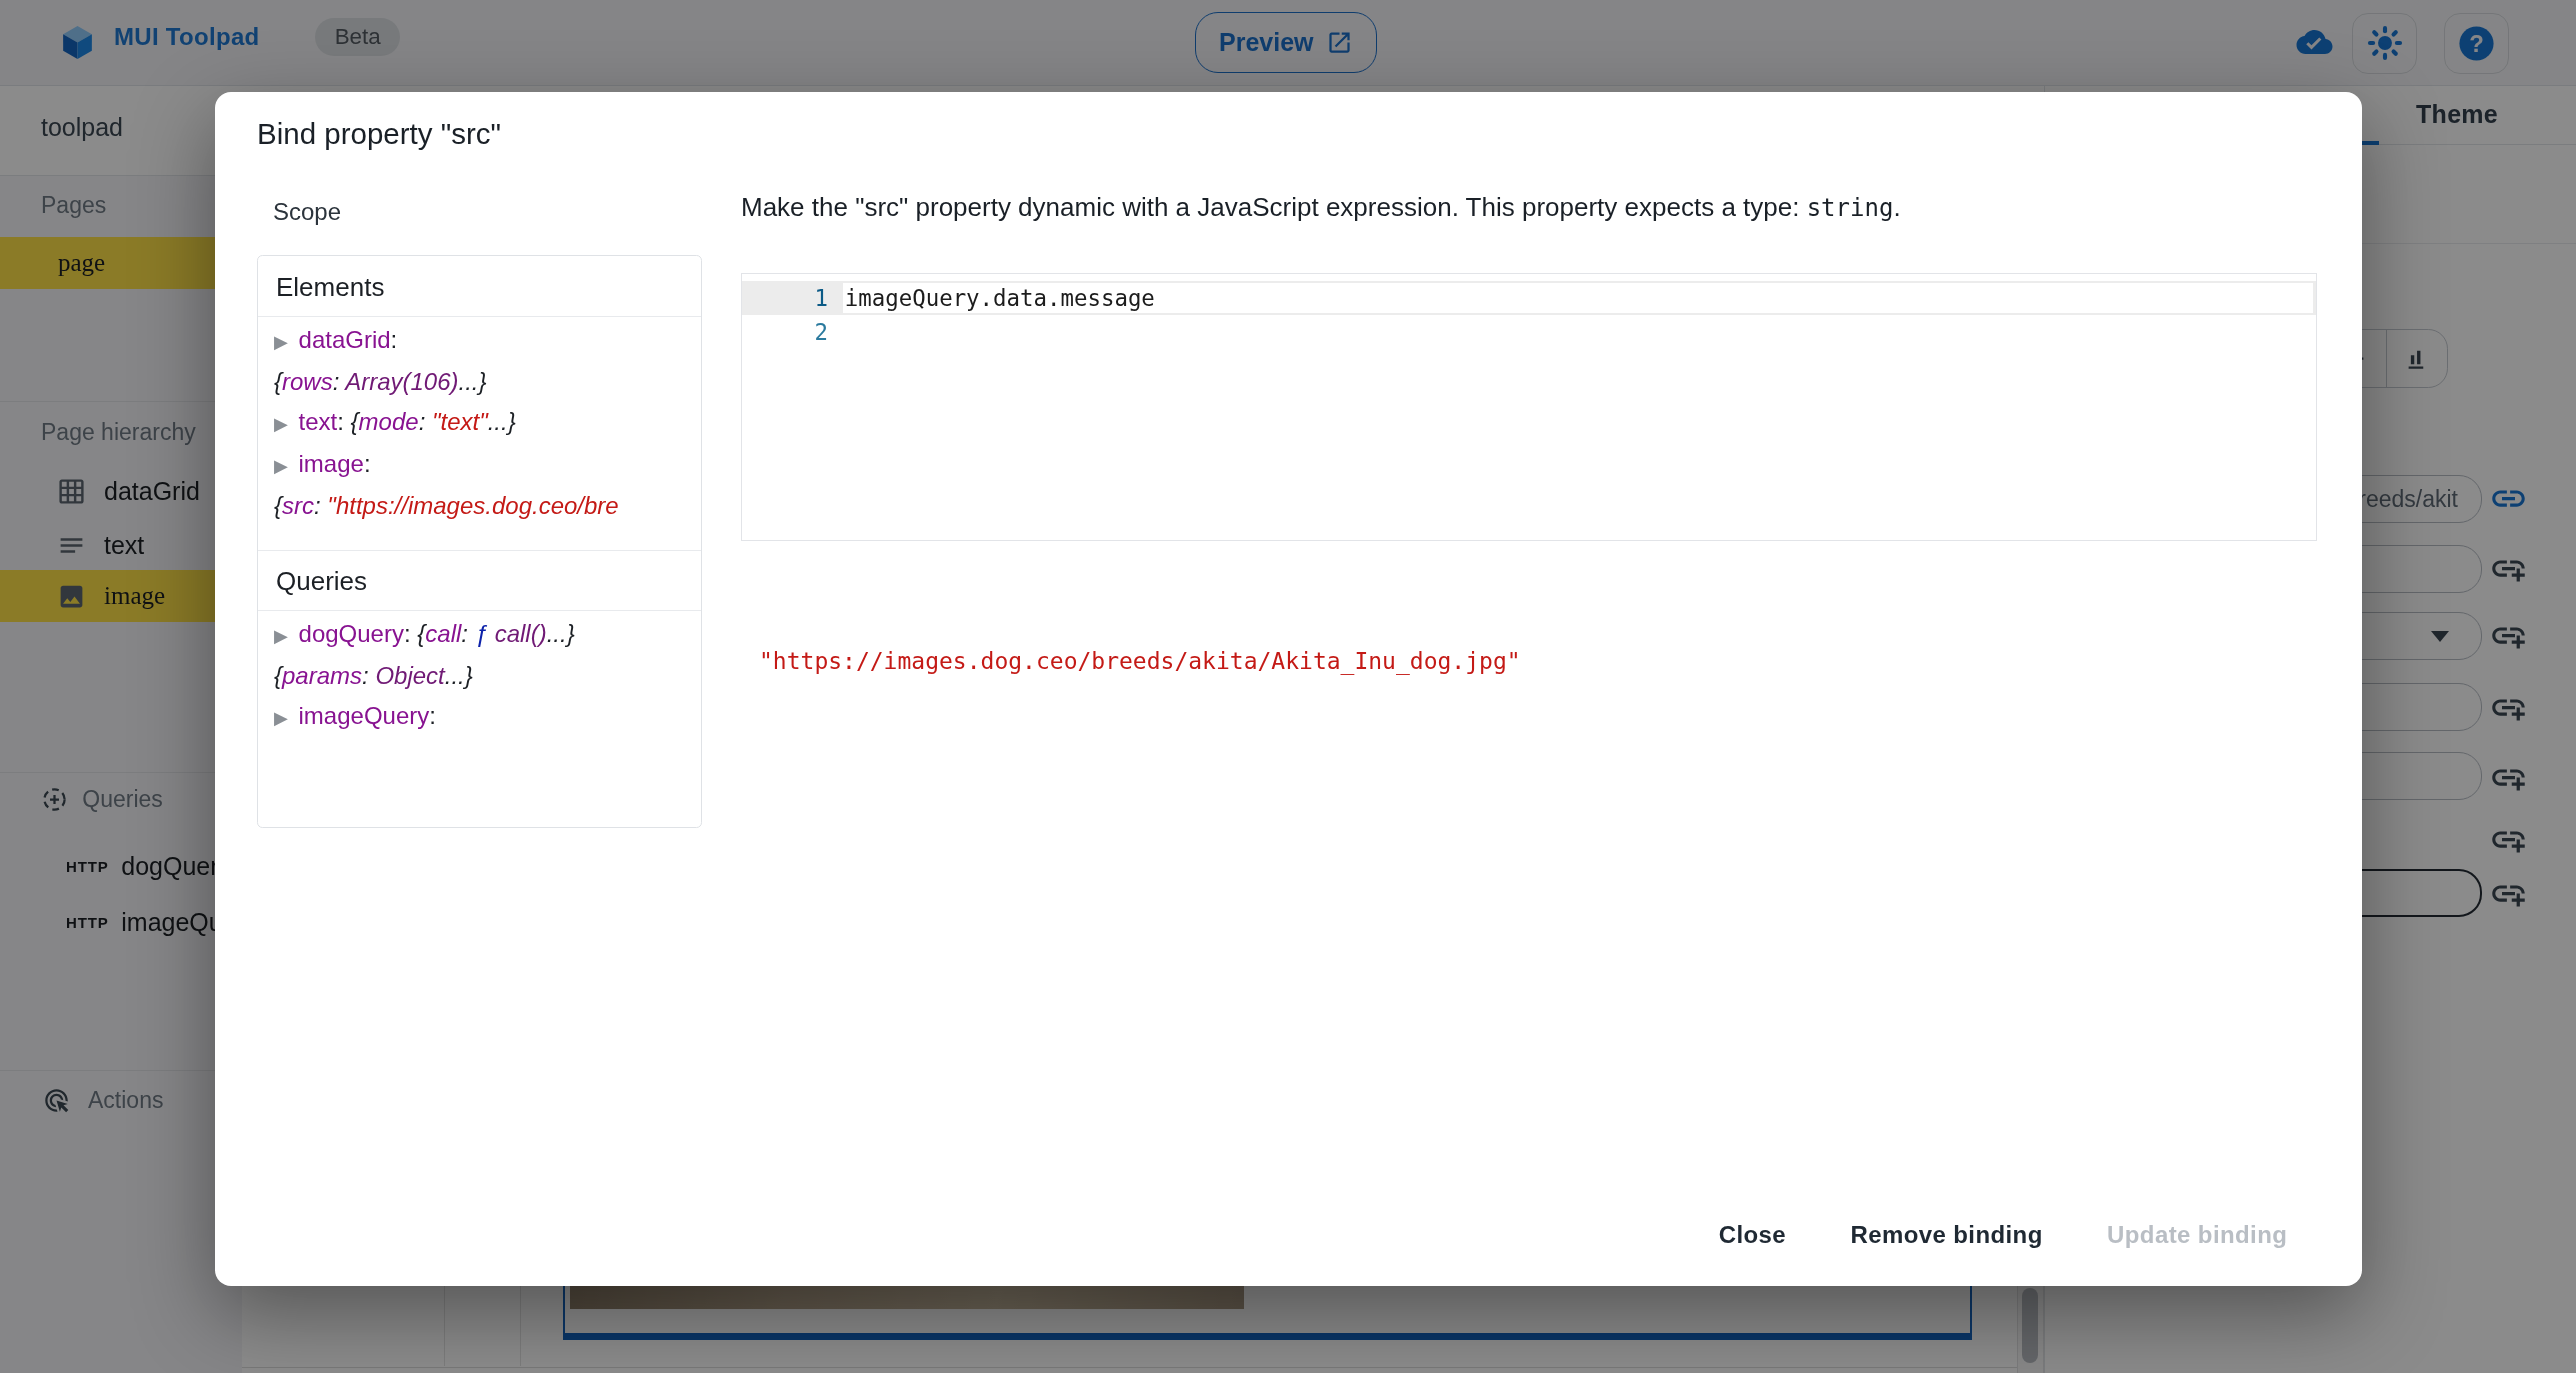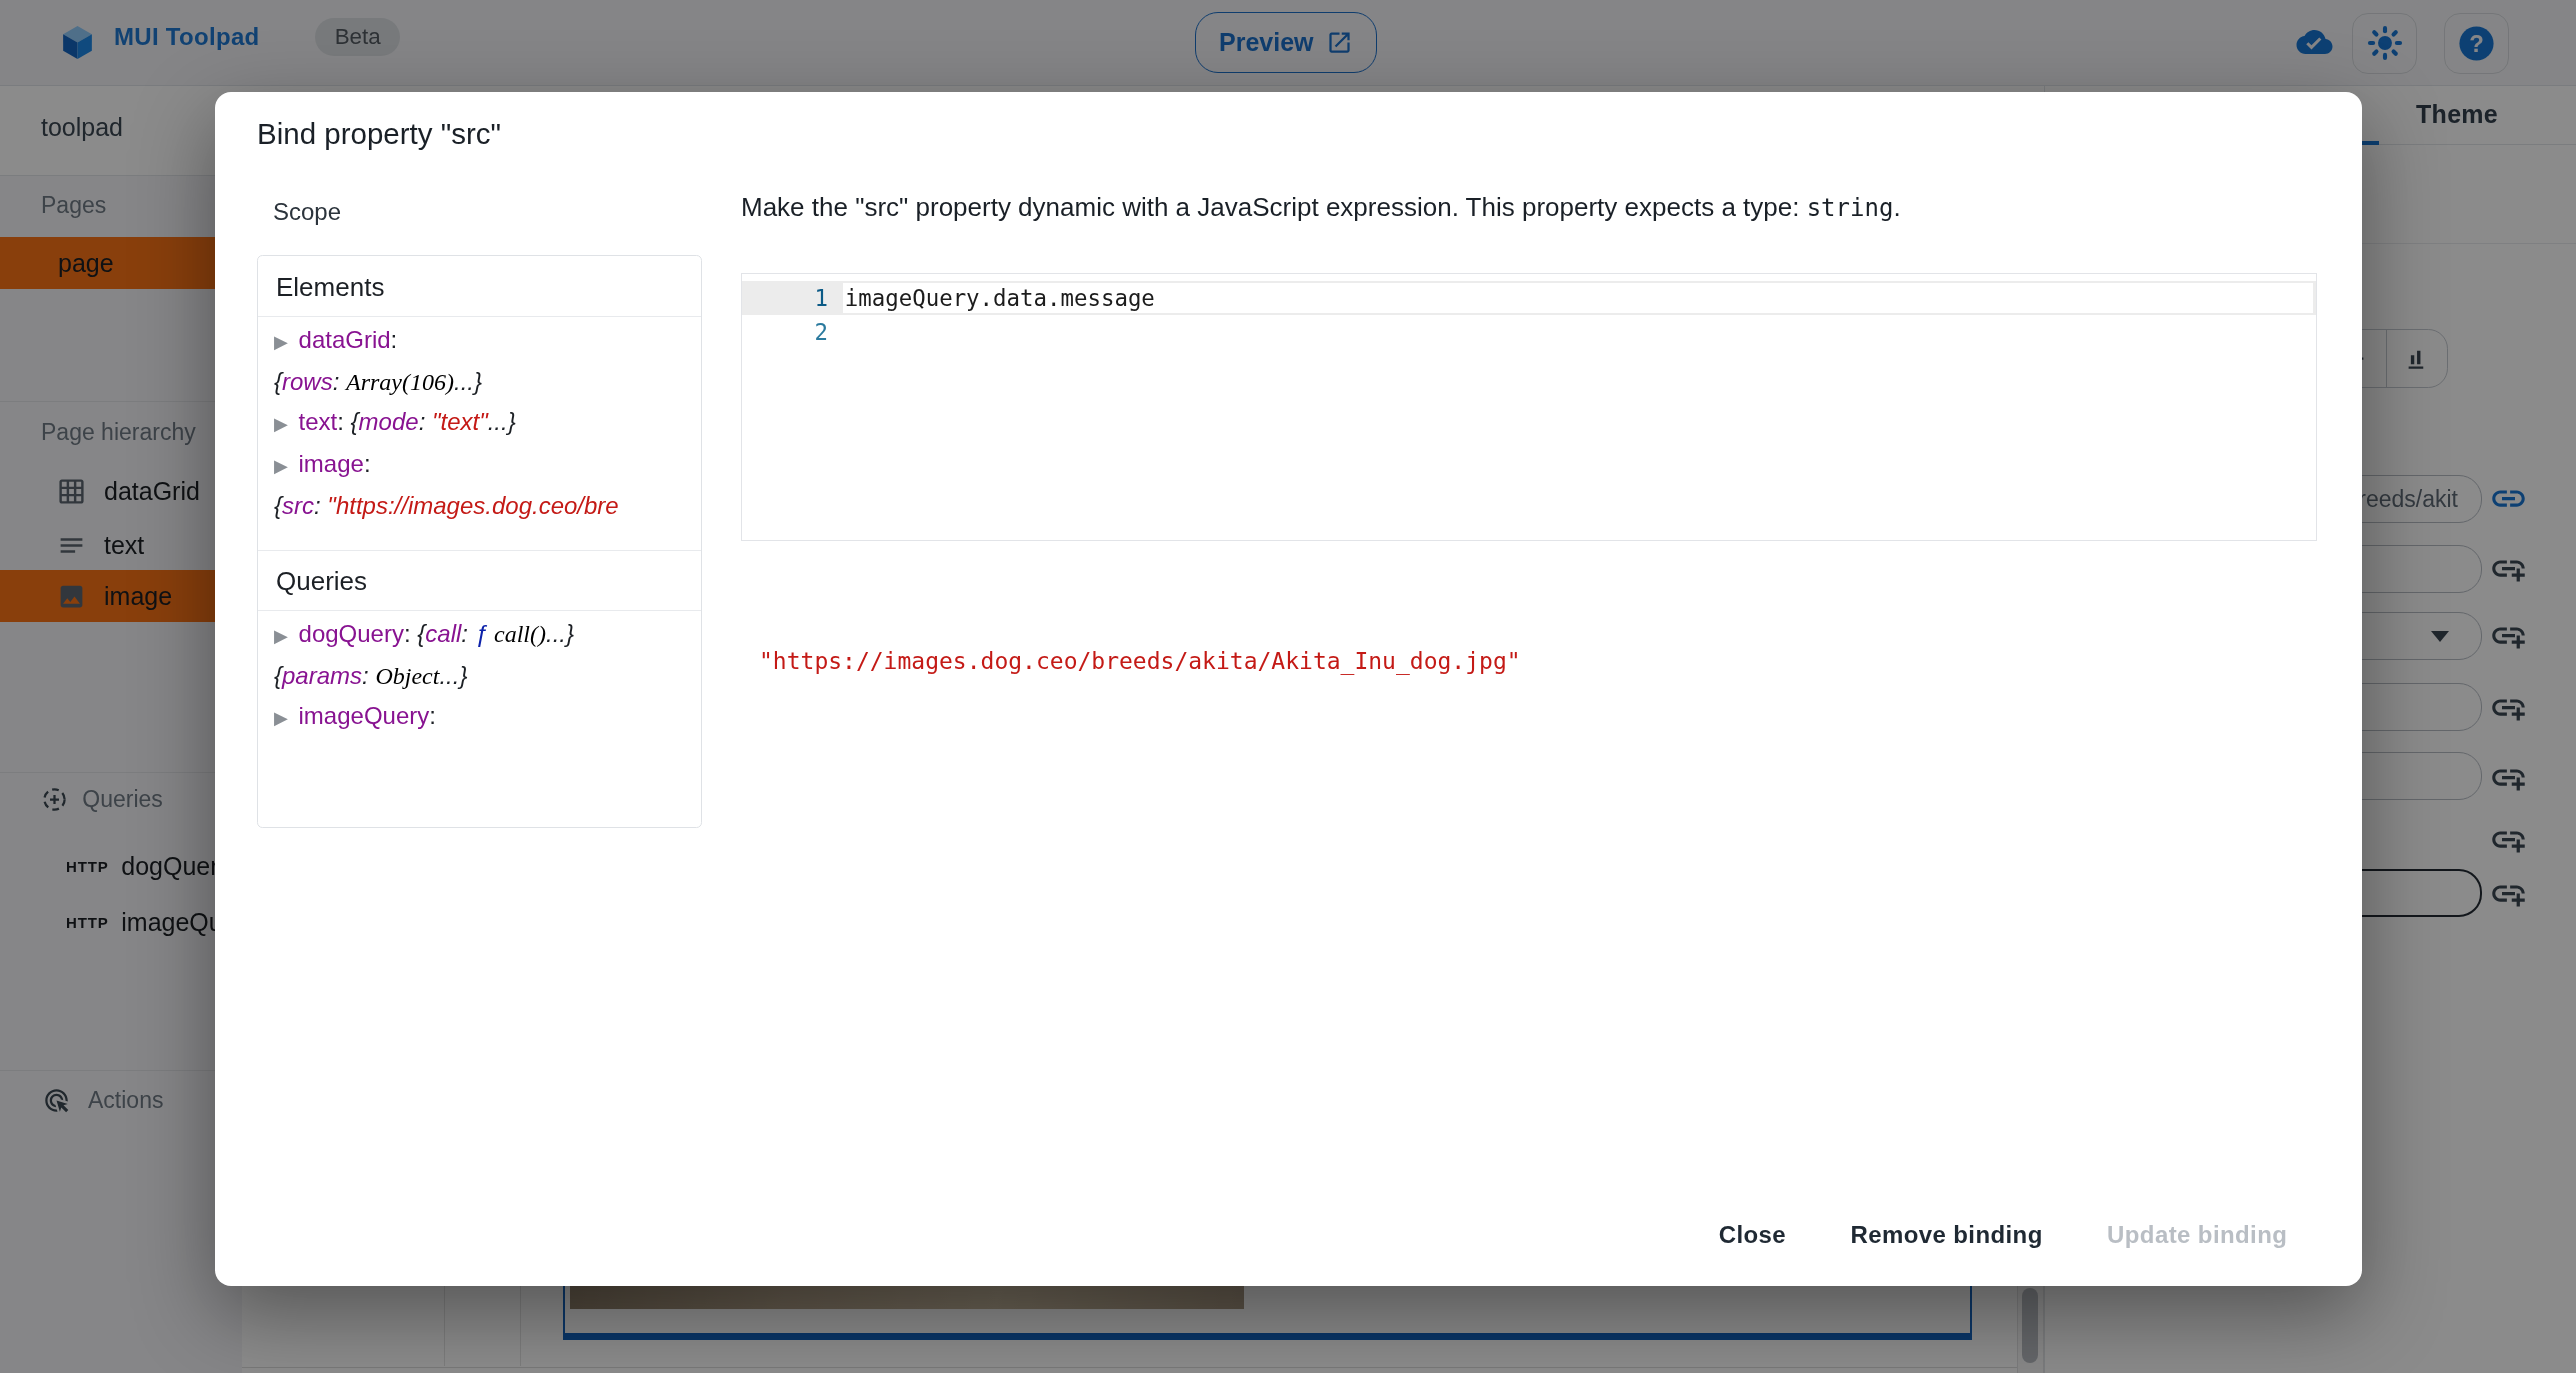--- a/index.html
+++ b/index.html
@@ -21,21 +21,21 @@
   .cloud-btn{left:2283px;top:12.5px;}
   .sun-btn{left:2352px;top:12.5px;}
   .help-btn{left:2444px;top:12.5px;}
 
   .subbar{left:0;top:86px;width:2043px;height:89px;background:#fdfdfe;border-bottom:0.9px solid #e1e4e8;}
   .subbar-name{left:41px;top:27px;font-size:25px;color:#3b4752;}
 
   .sidebar{left:0;top:176px;width:242px;height:1198px;background:#f4f5f7;border-right:0.9px solid #e2e4e8;}
   .side-h{font-size:23px;color:#707a85;}
   .side-item{height:52px;display:flex;align-items:center;font-size:25px;color:#1c2025;}
-  .side-item.sel{background:#f97316;}
+  .side-item.sel{background:#fde047;font-family:Liberation Serif, serif;}
   .side-div{left:0;width:242px;height:0.9px;background:#e2e4e8;}
   .http-chip{font-size:15px;font-weight:bold;letter-spacing:0.9px;color:#1c2025;margin-right:12.5px;}
   .side-ic{color:#5b6570;display:flex;align-items:center;}
 
   .canvas{left:242px;top:176px;width:1801px;height:1198px;background:#fff;}
   .gridline-v{top:1109px;height:81px;width:0.9px;background:#e4e4e4;}
   .canvas-bottom{left:0px;top:1191px;width:1775px;height:0.9px;background:#dcdcdc;}
   .sel-box{left:321px;top:915px;width:1409px;height:249px;border:2.7px solid #1565c0;border-bottom:7.2px solid #1565c0;box-sizing:border-box;}
   .dog-photo{left:4.5px;top:2.7px;width:674px;height:213px;
     background:
@@ -76,21 +76,21 @@
                background:#fff;overflow:hidden;box-sizing:border-box;}
   .sp-header{padding:16px 18px 12.5px 18px;font-size:26px;color:#1c2025;border-bottom:0.9px solid #e8eaed;}
   .sp-tree{padding:3px 0 9px 16px;overflow:hidden;}
   .sp-div{height:0.9px;background:#e8eaed;}
   .tree-line{font-size:24px;line-height:40px;white-space:nowrap;overflow:hidden;}
   .ts-arrow{color:#8a8f95;font-size:18px;margin-right:10.7px;}
   .ts-key{color:#881391;}
   .ts-plain{color:#1c2025;}
   .ts-ikey{color:#881391;font-style:italic;}
   .ts-istr{color:#c41a16;font-style:italic;}
-  .ts-ival{color:#000000;font-style:italic;font-family:Liberation Serif, serif;}
+  .ts-ival{color:#701a75;font-style:italic;}
   .ts-iplain{color:#1c2025;font-style:italic;}
   .ts-ifn{color:#0d22aa;font-style:italic;}
 
   .m-desc{left:526px;top:100px;font-size:26px;color:#1a2027;width:1592px;}
   .m-desc .mono{font-family:"DejaVu Sans Mono",monospace;font-size:24px;}
   .editor{left:526px;top:181px;width:1576px;height:268px;border:0.9px solid #e2e4e8;background:#fff;box-sizing:border-box;}
   .ed-row{position:relative;height:34px;display:flex;align-items:center;}
   .ed-row.active{background:#ececec;}
   .ed-row.active .code-wrap{background:#fff;}
   .ed-rows{padding-top:7.2px;}

